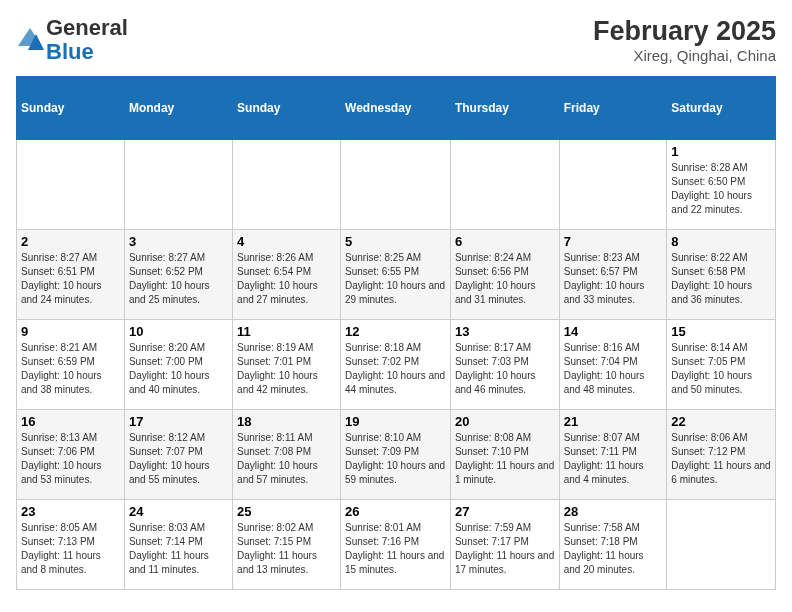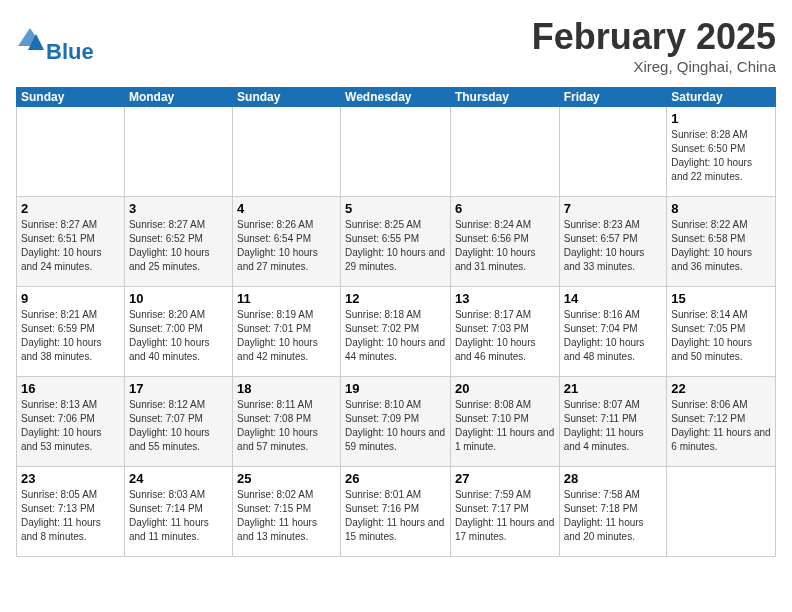--- a/index.html
+++ b/index.html
@@ -29,39 +29,39 @@
     .logo-blue { color: #1a6fb5; }
     .logo-icon {
       width: 28px;
       height: 28px;
       margin-right: 2px;
     }
     .title-block {
       text-align: right;
     }
     .month-title {
-      font-size: 36px;
+      font-size: 27px;
       font-weight: bold;
       color: #333;
     }
     .subtitle {
       font-size: 15px;
       color: #555;
     }
     table {
       width: 100%;
       border-collapse: collapse;
       font-size: 11px;
     }
     thead tr {
       background-color: #1a6fb5;
       color: #fff;
     }
     thead th {
-      padding: 2px 4px;
+      padding: 24px 4px;
       text-align: left;
       font-weight: bold;
       font-size: 12px;
       border: 1px solid #1a6fb5;
     }
     tbody td {
       border: 1px solid #ccc;
       vertical-align: top;
       padding: 4px;
       height: 90px;
@@ -86,21 +86,21 @@
 </head>
 <body>
 
 <div class="header">
   <div class="logo">
     <svg class="logo-icon" viewBox="0 0 28 28">
       <polygon points="14,2 26,20 2,20" fill="#1a6fb5" opacity="0.7"></polygon>
       <polygon points="20,8 28,24 12,24" fill="#1a6fb5"></polygon>
     </svg>
     <div class="logo-text">
-      <br>
+      <span class="logo-general">General</span><br>
       <span class="logo-blue">Blue</span>
     </div>
   </div>
   <div class="title-block">
     <div class="month-title">February 2025</div>
     <div class="subtitle">Xireg, Qinghai, China</div>
   </div>
 </div>
 
 <table>

